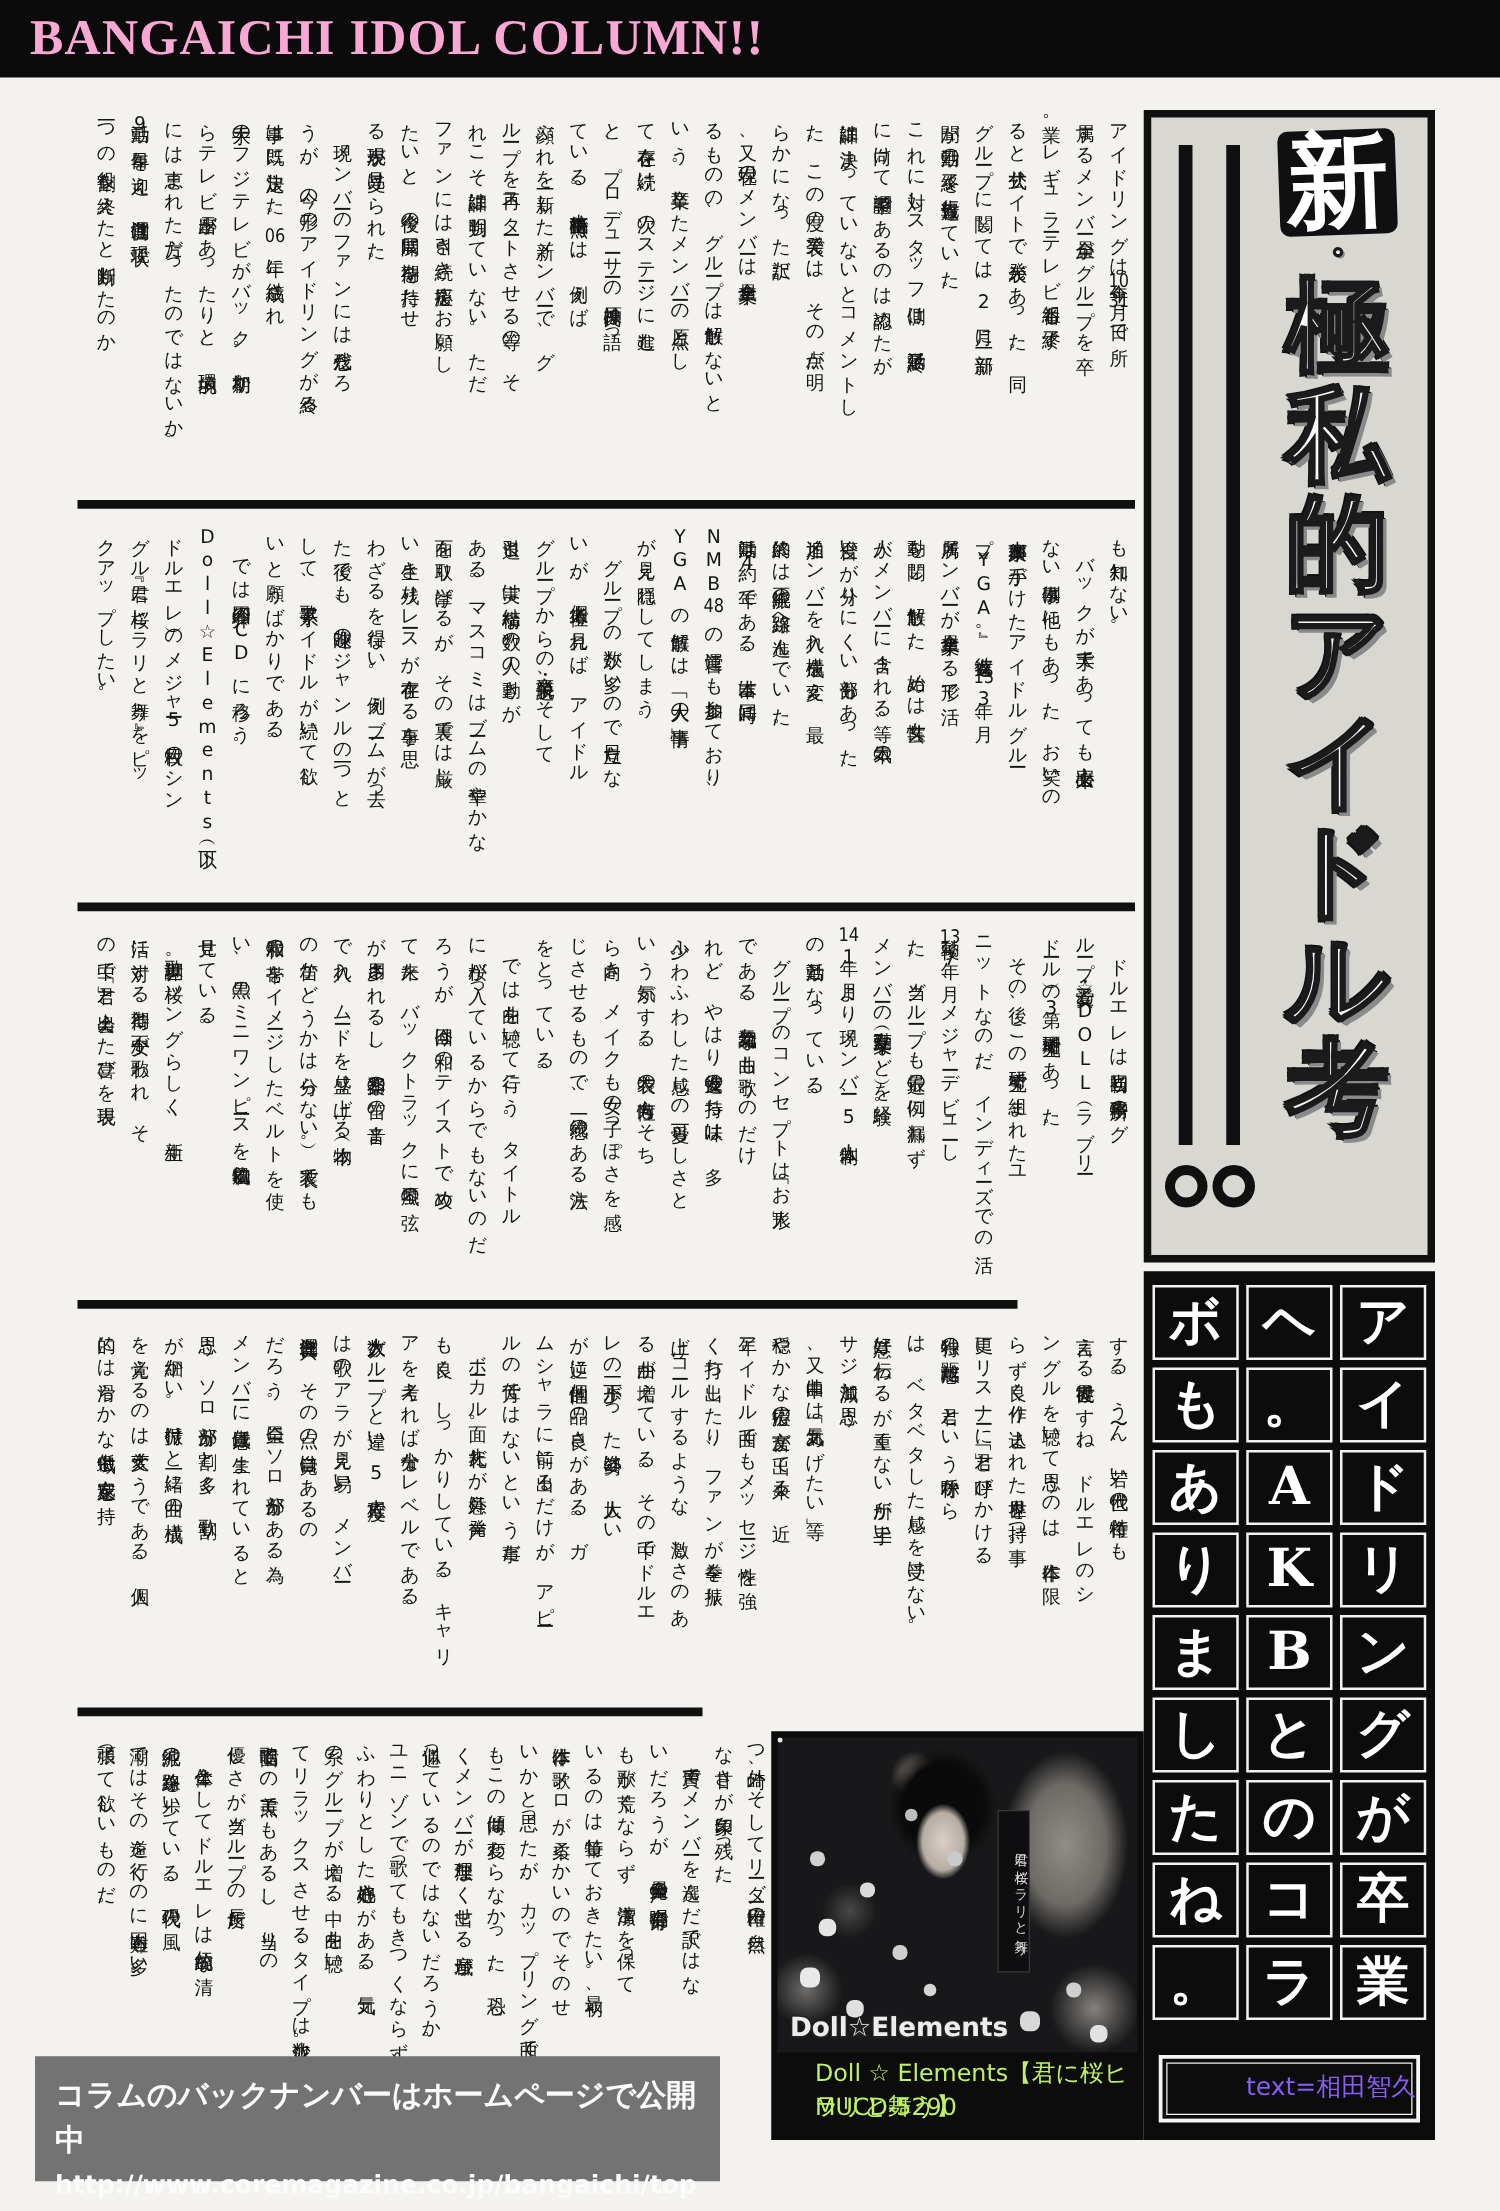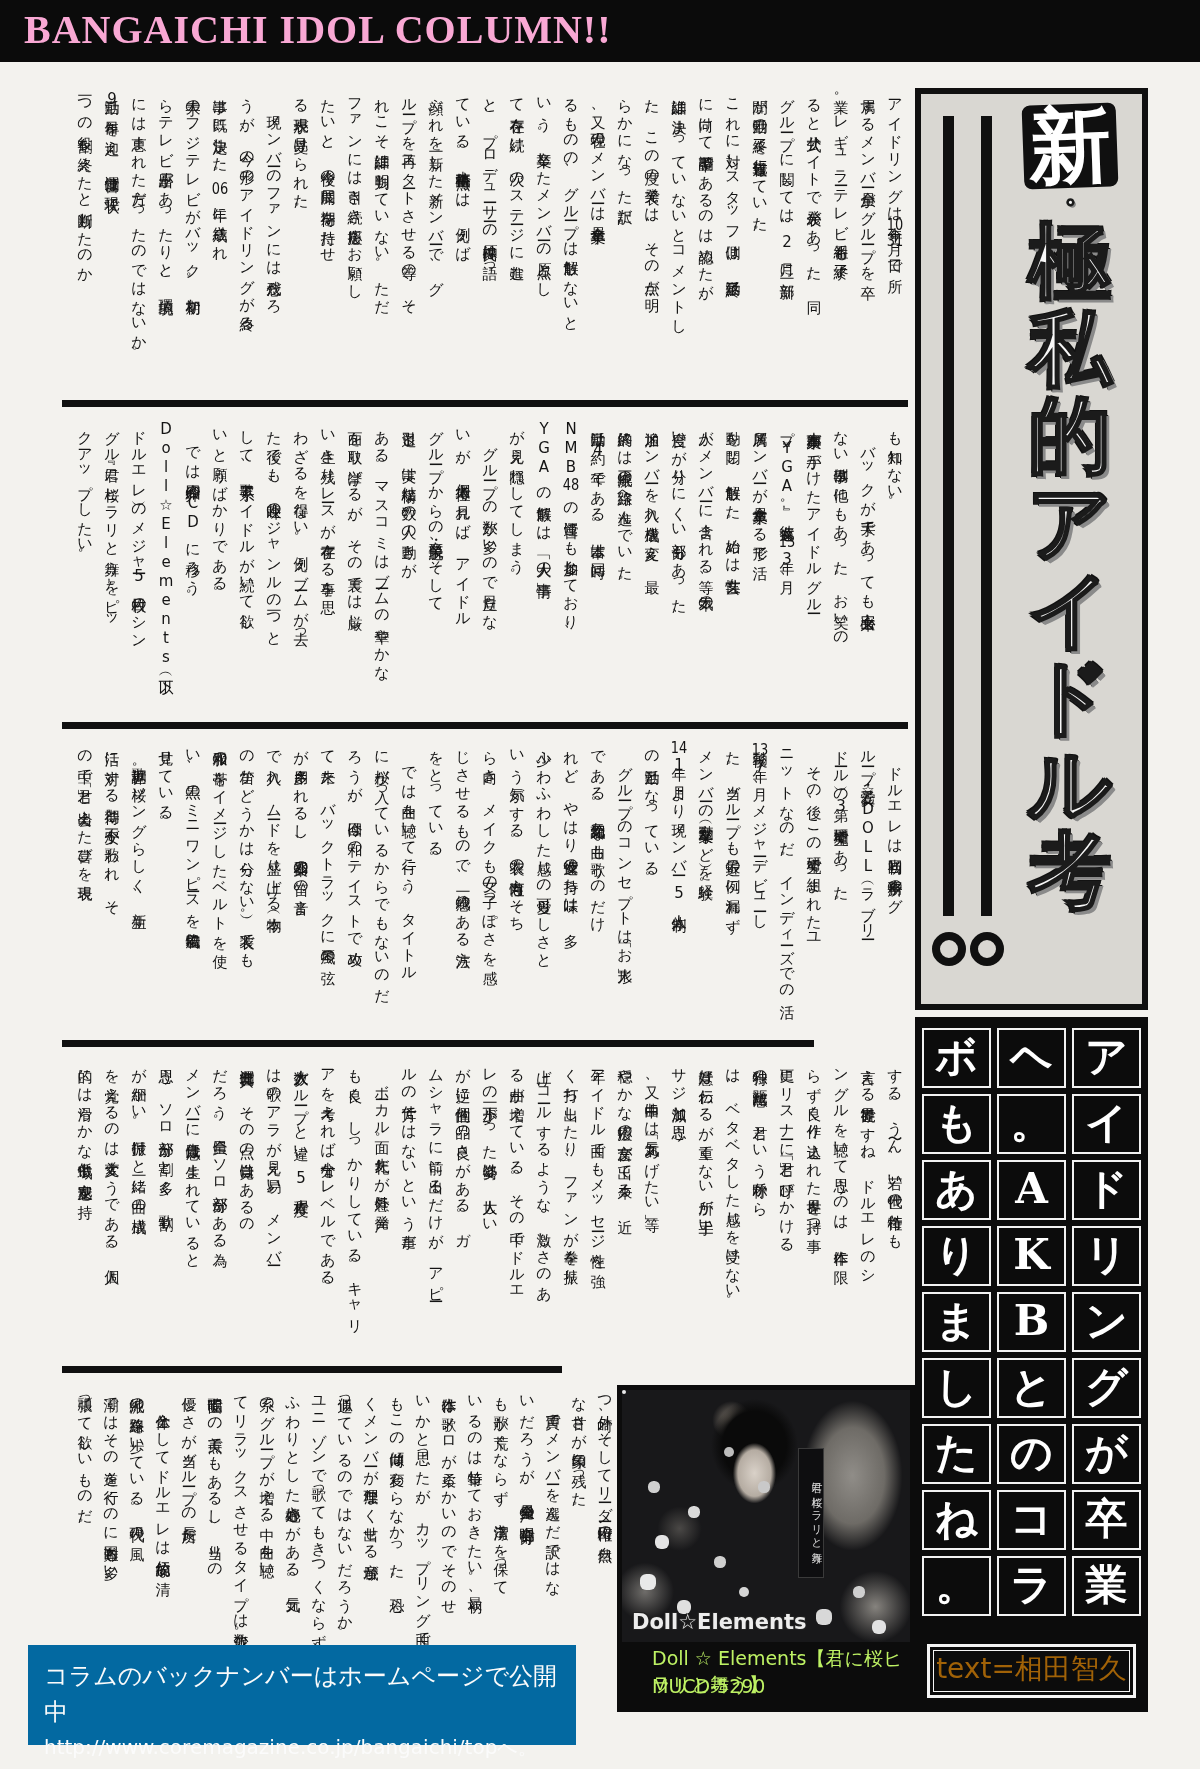--- a/index.html
+++ b/index.html
@@ -54,21 +54,21 @@
   .hl-grid{position:absolute;top:8px;left:7px;right:7px;height:608px;display:flex;flex-direction:row-reverse;justify-content:space-between;}
   .hl-col{display:flex;flex-direction:column;width:69px;}
   .hl-cell{
     height:60px;margin:3px 0;border:2px solid #f2f2f2;box-sizing:border-box;
     color:#ffffff;font-family:"DejaVu Serif",serif;font-size:42px;line-height:54px;
     text-align:center;font-weight:bold;
   }
   .credit-box{
     position:absolute;left:12px;right:12px;bottom:14px;height:48px;
     border:3px solid #f5f5f5;box-shadow:inset 0 0 0 3px #0c0c0c,inset 0 0 0 4px #f5f5f5;
-    color:#a16207;text-align:center;font-size:28px;line-height:44px;
+    color:#8b5cf6;text-align:right;font-size:20px;line-height:44px;
   }
   
   .photo-panel{left:617px;top:1385px;width:298px;height:327px;background:#0c0c0c;}
   .photo{
     position:absolute;left:5px;top:5px;width:288px;height:252px;overflow:hidden;
     background-color:#18181a;
     background-image:
       radial-gradient(ellipse 30px 42px at 46% 33%, #d9d1c8 0%, #b5aca2 55%, rgba(0,0,0,0) 72%),
       radial-gradient(ellipse 58px 62px at 46% 22%, #0a0a0a 0%, #0a0a0a 55%, rgba(0,0,0,0) 75%),
       radial-gradient(ellipse 64px 96px at 80% 34%, #908d88 0%, #6e6b66 50%, rgba(0,0,0,0) 78%),
@@ -91,22 +91,22 @@
   }
   .photo-watermark{
     position:absolute;left:10px;bottom:8px;color:#ededed;font-size:21px;font-weight:bold;
     text-shadow:1px 1px 0 #222,-1px -1px 0 #222,1px -1px 0 #222,-1px 1px 0 #222;
   }
   .photo-caption{position:absolute;left:8px;color:#bef264;margin-left:27px;}
   .photo-caption.l1{top:261px;font-size:19px;}
   .photo-caption.l2{top:290px;font-size:19px;}
   
   .footer{
-    left:28px;top:1645px;width:548px;height:100px;background:#0369a1;color:#fbfbfb;
-    padding:13px 16px;box-sizing:border-box;font-weight:normal;
+    left:28px;top:1645px;width:548px;height:100px;background:#737373;color:#fbfbfb;
+    padding:13px 16px;box-sizing:border-box;font-weight:bold;
   }
   .footer .l1{font-size:24px;line-height:36px;}
   .footer .l2{font-size:20px;line-height:34px;letter-spacing:0px;}
 </style>
 </head>
 <body>
 
 <div class="abs banner">
   <span>BANGAICHI IDOL COLUMN!!</span>
 </div>

